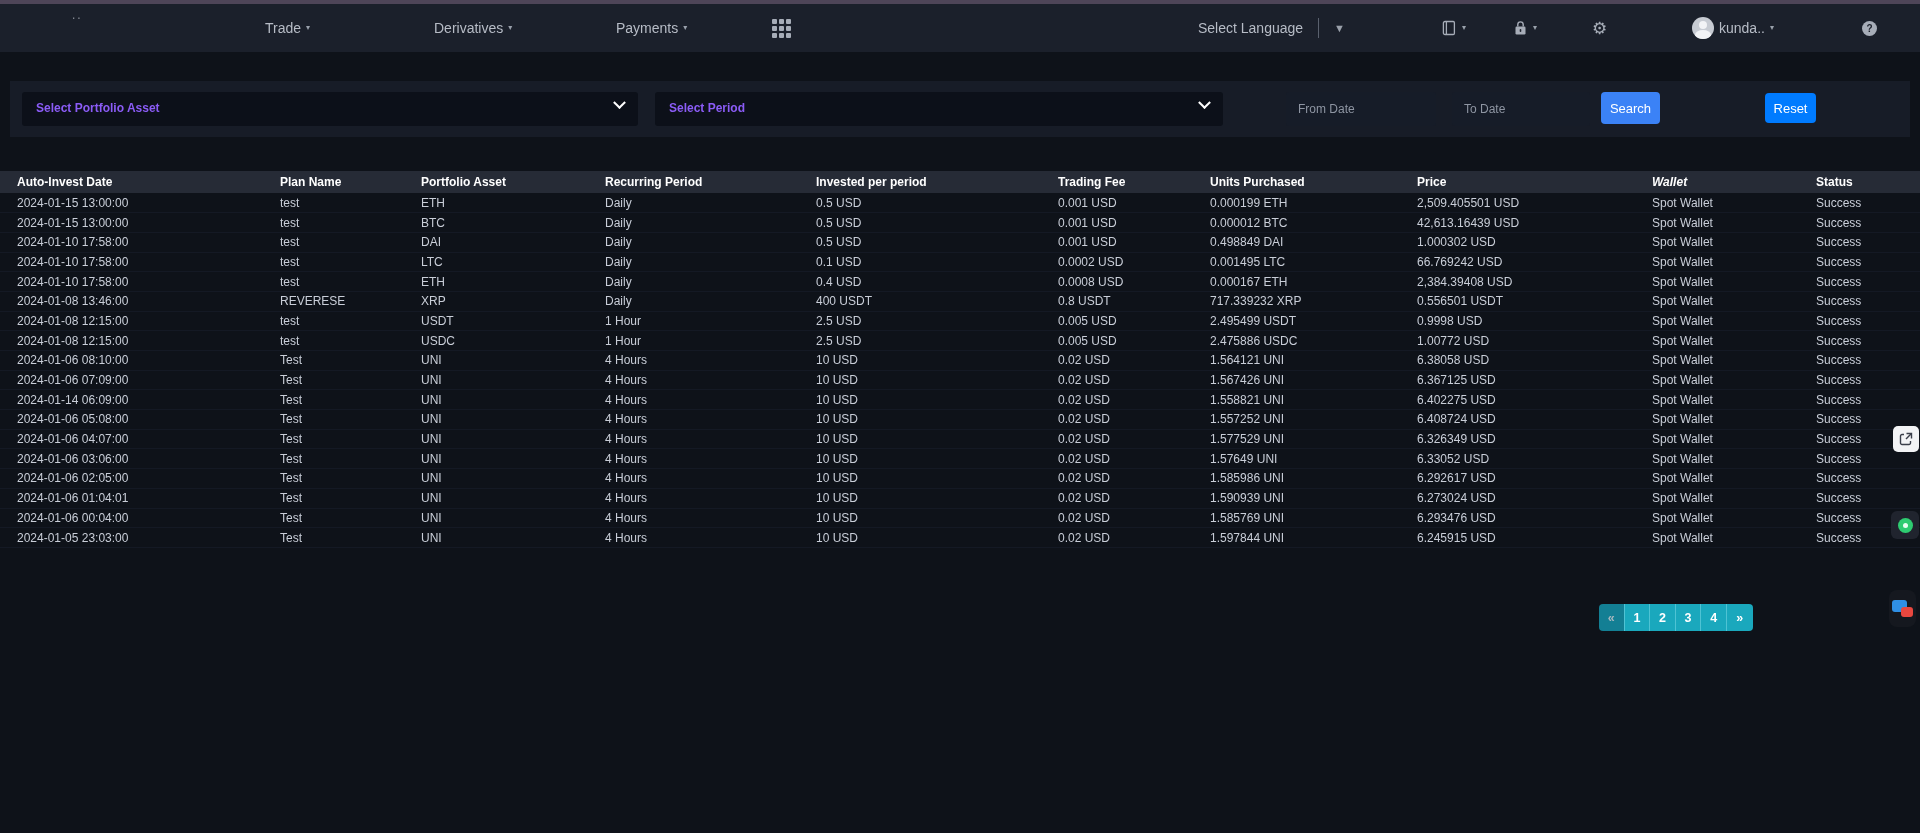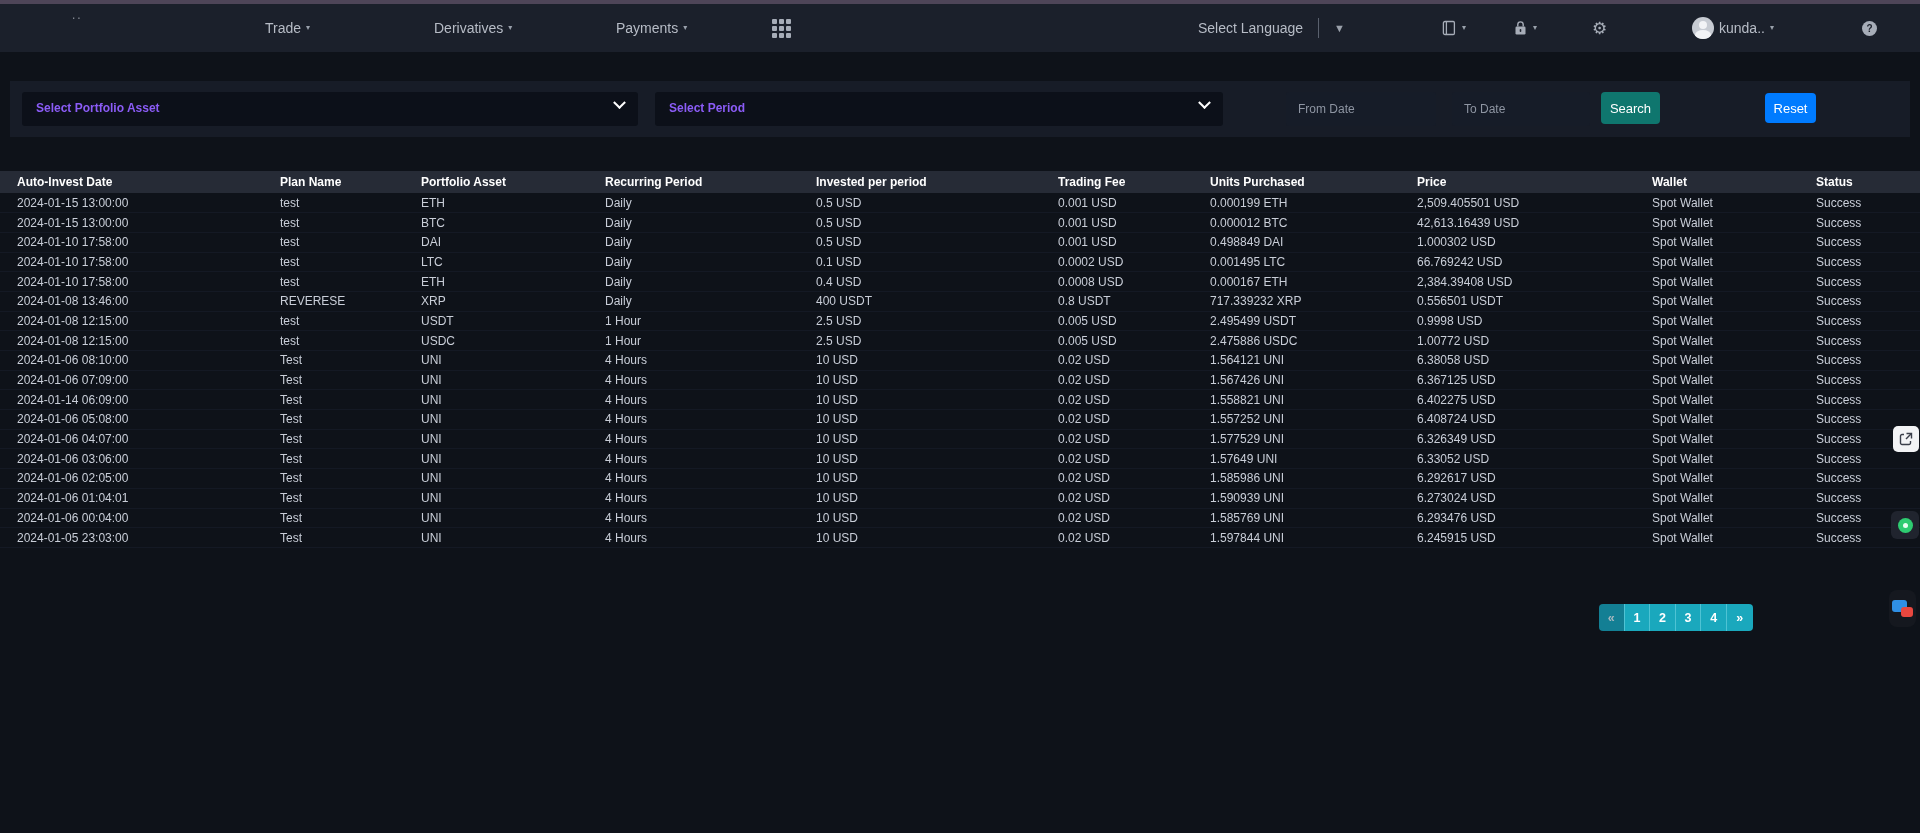--- a/index.html
+++ b/index.html
@@ -47,32 +47,32 @@
   }
   .date-input {
     position:absolute; top:11px; height:34px; background:#161c28; border:none; border-radius:3px;
     color:#cfd3db; font-size:12px; padding:0 12px; font-family:"Liberation Sans",sans-serif; outline:none;
   }
   .date-input::placeholder { color:#8e95a2; }
   .btn {
     position:absolute; border:none; border-radius:4px; color:#ffffff; font-size:13px;
     font-family:"Liberation Sans",sans-serif; cursor:pointer;
   }
-  .btn-search { top:11px; left:1591px; width:59px; height:32px; background:#0f766e; }
+  .btn-search { top:11px; left:1591px; width:59px; height:32px; background:#3b82f6; }
   .btn-reset  { top:12px; left:1755px; width:51px; height:30px; background:#007bff; }
   
   .table-wrap { position:absolute; top:171px; left:0; width:1920px; }
   table { border-collapse:collapse; table-layout:fixed; width:1920px; }
   thead th {
     background:#262b36; height:22px; font-size:12px; font-weight:bold; color:#ffffff;
     text-align:left; padding:0; white-space:nowrap;
   }
   th:nth-child(1){ width:280px; } th:nth-child(2){ width:141px; } th:nth-child(3){ width:184px; }
   th:nth-child(4){ width:211px; } th:nth-child(5){ width:242px; } th:nth-child(6){ width:152px; }
-  th:nth-child(7){ width:207px; } th:nth-child(8){ width:235px; } th:nth-child(9){ width:164px; }
+  th:nth-child(7){ width:207px; } th:nth-child(8){ width:235px; } th:nth-child(9){ width:164px;font-style:italic; }
   th:nth-child(10){ width:auto; }
   th:first-child, td:first-child { padding-left:17px; }
   tbody td {
     height:19.7px; font-size:12px; color:#c9ced8; padding:0; white-space:nowrap; overflow:hidden;
   }
   tbody tr { border-bottom:1px solid #141924; }
   
   .pagination { position:absolute; top:604px; left:1599px; display:flex; border-radius:4px; overflow:hidden; }
   .page-btn {
     min-width:25.6px; height:27px; display:flex; align-items:center; justify-content:center;

